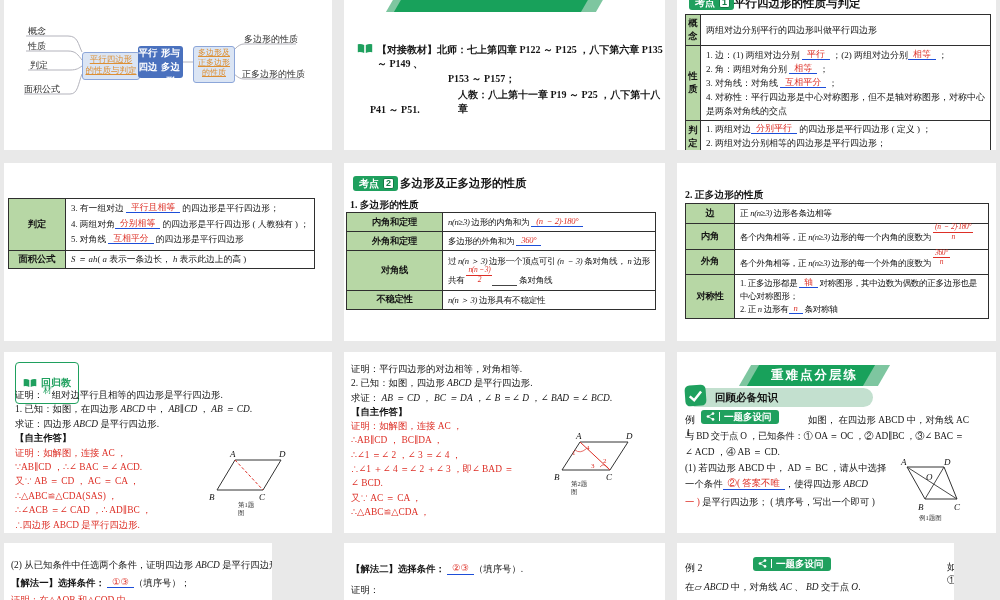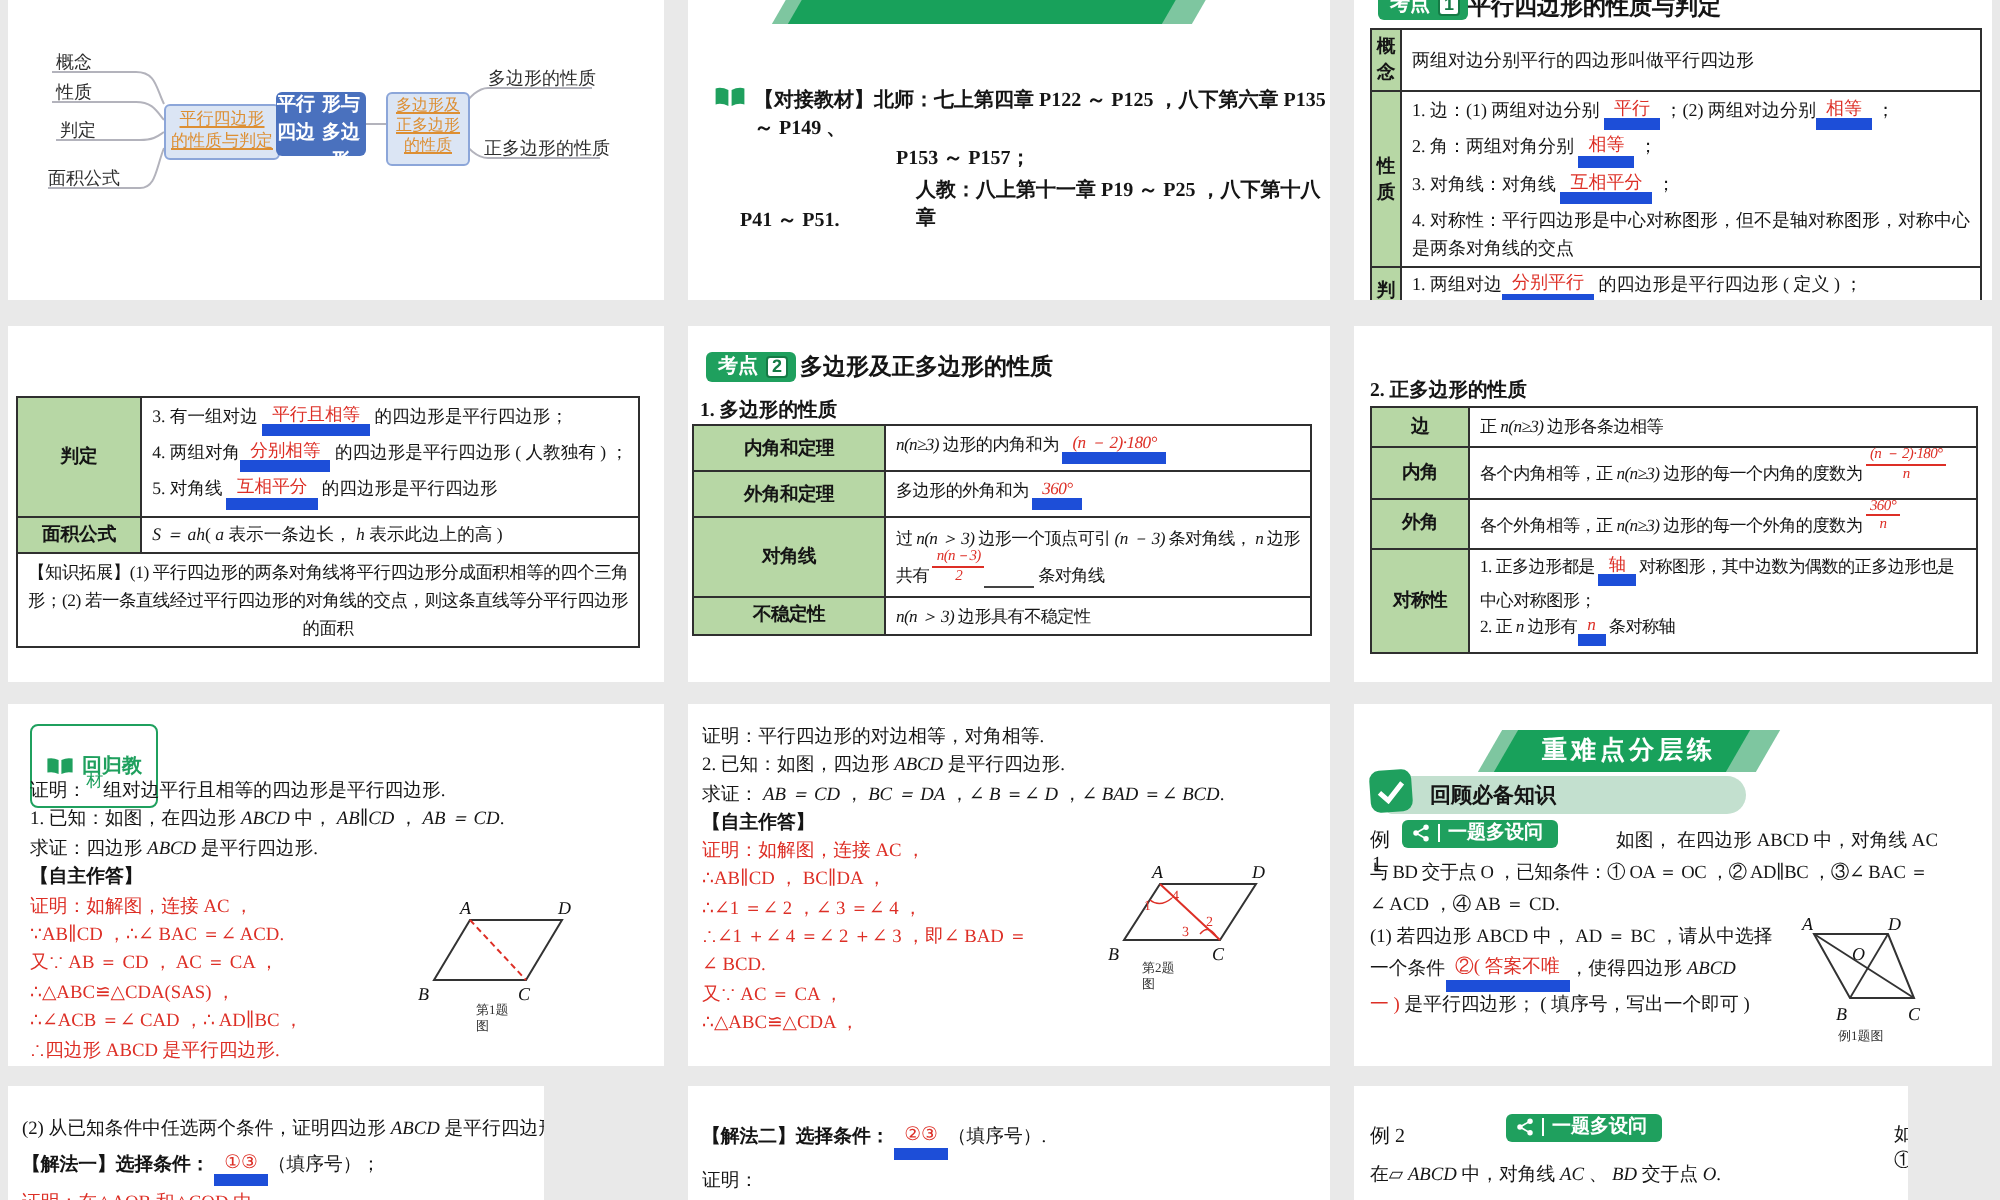--- a/index.html
+++ b/index.html
@@ -7,21 +7,21 @@
          font-family:"Liberation Serif","DejaVu Serif",serif;color:#151515;font-size:9.4px}
   .card{position:absolute;background:#fff;overflow:hidden}
   .abs{position:absolute}
   .ln{min-height:1em;white-space:nowrap}
   .red{color:#dd2f26}
   .r{color:#dd2f26}
   .g{color:#1fa05e}
   .sup{position:relative;top:-5px;font-size:8.5px}
   .bd{font-weight:bold}
   .m{font-style:italic}
-  .a{color:#dd2f26;border-bottom:6px solid #1d4ed8;padding:0 5px;display:inline-block;line-height:1.05;position:relative;top:-1px}
+  .a{color:#dd2f26;border-bottom:1px solid #1d4ed8;padding:0 5px;display:inline-block;line-height:1.05;position:relative;top:-1px}
   .bl{border-bottom:1px solid #444}
   .ctr{text-align:center}
   .frac{display:inline-block;vertical-align:-2px;text-align:center;color:#dd2f26;font-size:7.5px;line-height:8.5px;position:relative;top:-3px;font-style:italic}
   .ft{display:block;border-bottom:1px solid #dd2f26;padding:0 2px}
   .fb{display:block}
   table{border-collapse:collapse;width:100%}
   td{border:1px solid #2f2f2f;padding:2px 5px;vertical-align:middle}
   td.lab{background:#b7d7a5;font-weight:bold;text-align:center;padding:2px 2px;
          font-family:"Liberation Sans","DejaVu Sans",sans-serif;font-size:9.3px}
   .kd{display:inline-flex;align-items:center;background:#1fa05e;border-radius:3px;padding:1px 4px 1px 6px;height:15px;box-sizing:border-box}
@@ -163,29 +163,20 @@
             </td>
       </tr>
       <tr>
         <td class="lab">面积公式</td>
         <td>
               <div style="line-height:13px">
                 <div class="ln"><span class="m">S ＝ ah</span><span>( </span><span class="m">a</span><span> 表示一条边长， </span><span class="m">h</span><span> 表示此边上的高 )</span></div>
               </div>
             </td>
       </tr>
-      <tr>
-        <td colspan="2" style="letter-spacing:-0.2px">
-          <div style="line-height:14.2px;font-size:8.7px">
-                <div class="ln">【知识拓展】(1) 平行四边形的两条对角线将平行四边形分成面积相等的四个三角</div>
-                <div class="ln">形；(2) 若一条直线经过平行四边形的对角线的交点，则这条直线等分平行四边形</div>
-                <div class="ctr">的面积</div>
-              </div>
-        </td>
-      </tr>
     </tbody>
       </table>
   </div>
 
   <div class="card" style="left:344px;top:163px;width:321px;height:178px">
     <span class="kd abs" style="left:9px;top:13px">
       <span class="kd-t">考点</span>
       <span class="kd-n">2</span>
     </span>
     <div class="abs title" style="left:56px;top:13px">多边形及正多边形的性质</div>

